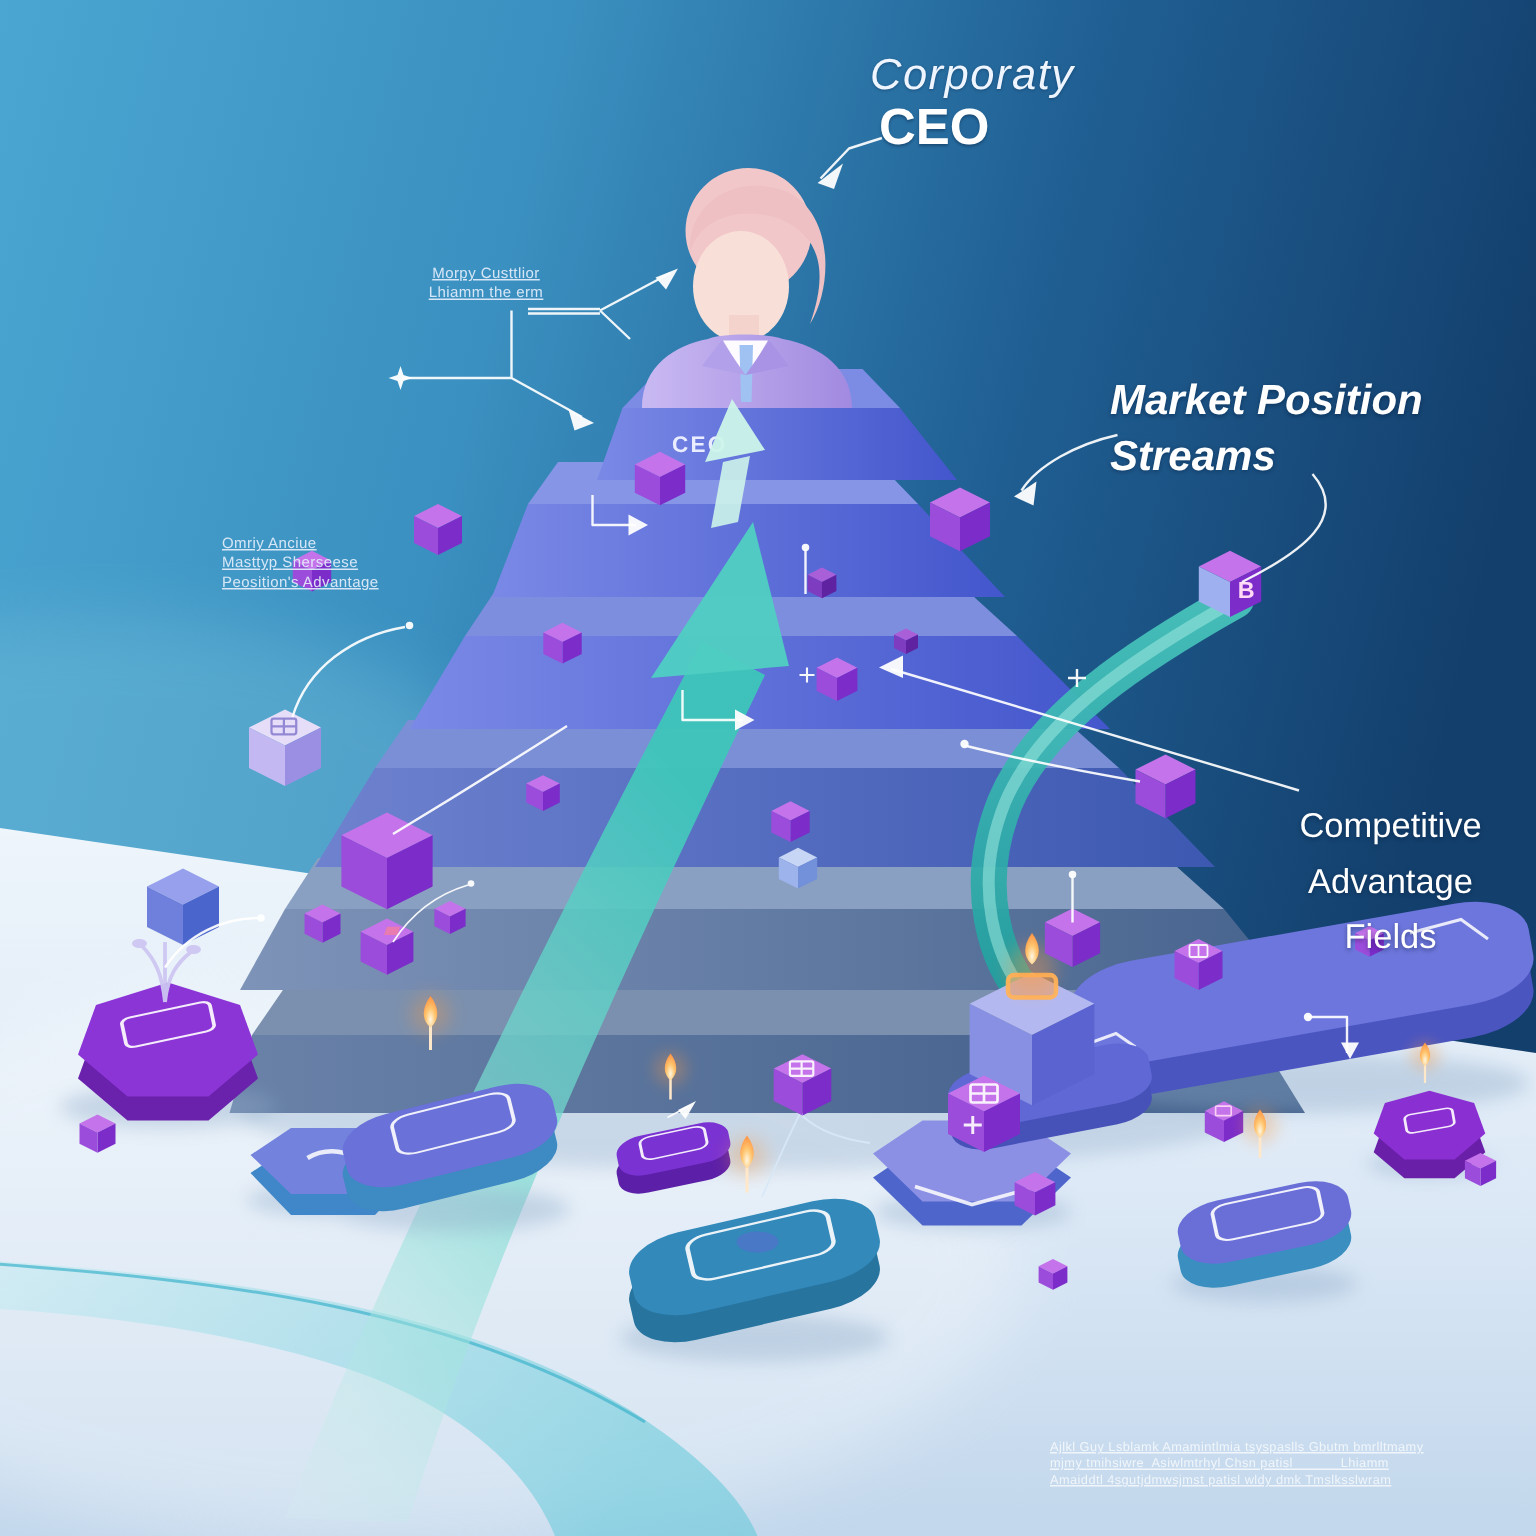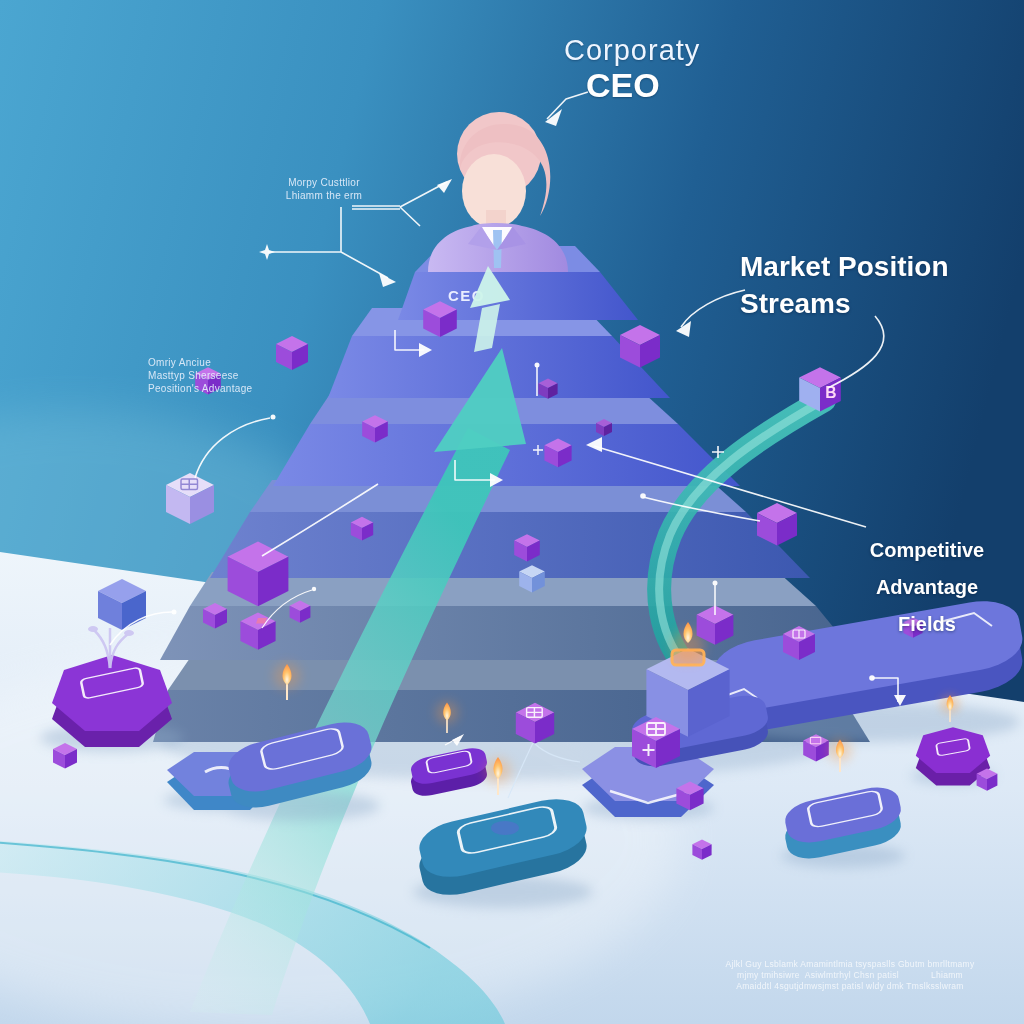--- a/index.html
+++ b/index.html
@@ -1,28 +1,28 @@
 <!DOCTYPE html>
 <html><head>
 <meta charset="utf-8">
 <style>
   html,body{margin:0;padding:0;background:#0e3c66;}
   #stage{position:relative;width:1024px;height:1024px;overflow:hidden;
          font-family:"Liberation Sans", sans-serif;}
   #scene{position:absolute;left:0;top:0;}
   .t{position:absolute;color:#fff;white-space:pre;}
-  .title-light{left:564px;top:34px;font-size:29px;font-weight:300;letter-spacing:1px;color:#eef5ff;text-shadow:0 1px 2px rgba(0,30,60,.35);}
+  .title-light{left:580px;top:34px;font-size:29px;font-weight:300;letter-spacing:1px;color:#eef5ff;text-shadow:0 1px 2px rgba(0,30,60,.35);font-style:italic;}
   .title-bold{left:586px;top:66px;font-size:34px;font-weight:800;text-shadow:0 1px 2px rgba(0,30,60,.4);}
-  .market{left:740px;top:248px;font-size:28px;line-height:37px;font-weight:700;text-shadow:0 1px 3px rgba(0,25,55,.45);}
-  .competitive{left:838px;top:532px;width:178px;text-align:center;font-size:20px;line-height:37px;font-weight:700;text-shadow:0 1px 3px rgba(0,25,55,.45);}
-  .note{font-size:10px;line-height:13px;color:#e4eefb;opacity:.92;letter-spacing:.3px;}
+  .market{left:740px;top:248px;font-size:28px;line-height:37px;font-weight:700;text-shadow:0 1px 3px rgba(0,25,55,.45);font-style:italic;}
+  .competitive{left:838px;top:532px;width:178px;text-align:center;font-size:23px;line-height:37px;font-weight:400;text-shadow:0 1px 3px rgba(0,25,55,.45);}
+  .note{font-size:10px;line-height:13px;color:#e4eefb;opacity:.92;letter-spacing:.3px;text-decoration:underline;}
   .note-tl{left:278px;top:176px;width:92px;text-align:center;}
   .note-ml{left:148px;top:356px;}
   .note-r{left:826px;top:680px;}
-  .note-b{left:700px;top:959px;font-size:8.5px;line-height:11px;color:#ffffff;opacity:.75;width:300px;text-align:center;}
+  .note-b{left:700px;top:959px;font-size:8.5px;line-height:11px;color:#ffffff;opacity:.75;width:300px;}
 </style>
 </head>
 <body>
 
 <div id="stage">
 <svg id="scene" width="1024" height="1024" viewBox="0 0 1024 1024">
   <defs>
     <linearGradient id="gWall" x1="0" y1="0" x2="1" y2="0.25">
       <stop offset="0" stop-color="#4ba6d1"></stop>
           <stop offset="0.35" stop-color="#3a90c0"></stop>

